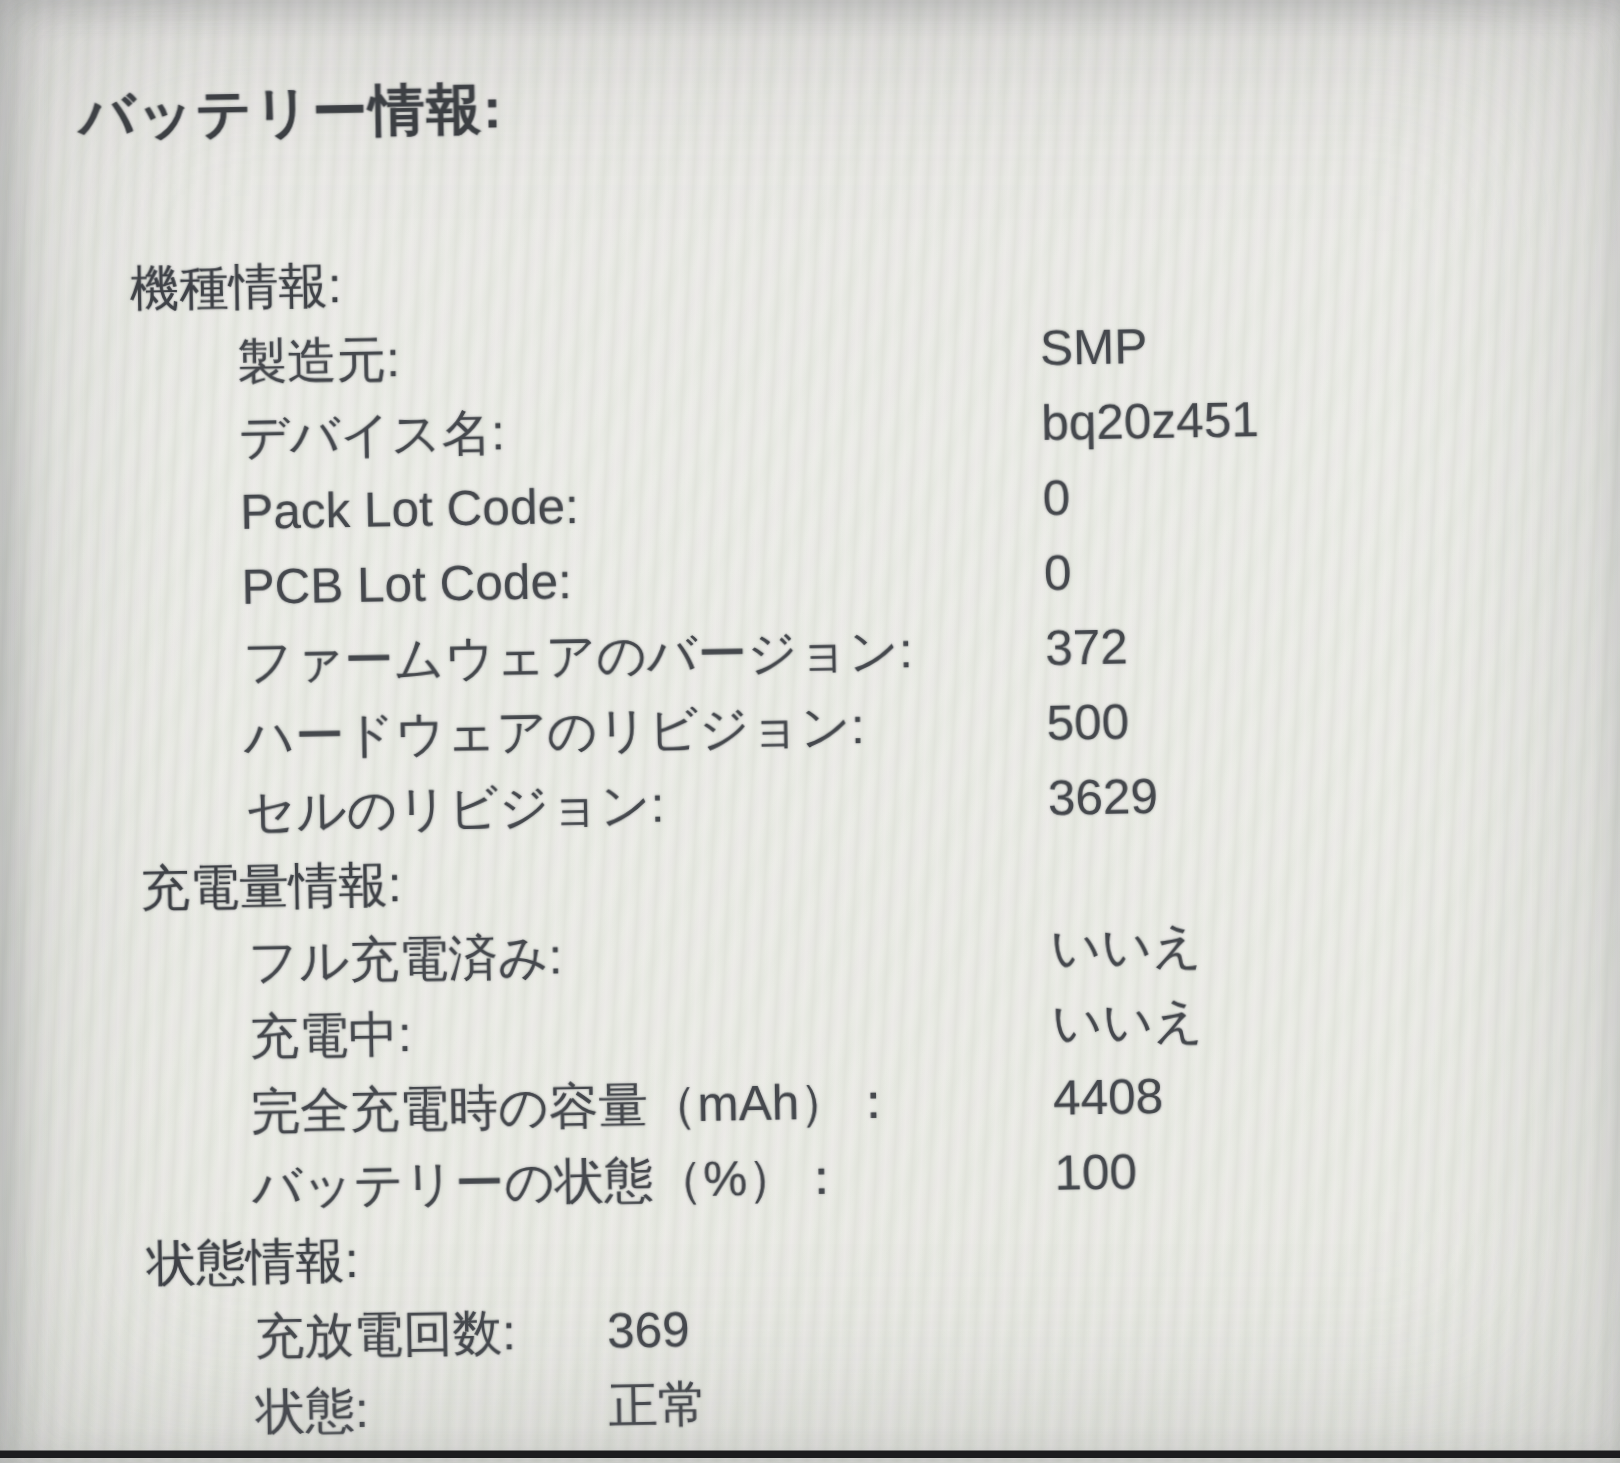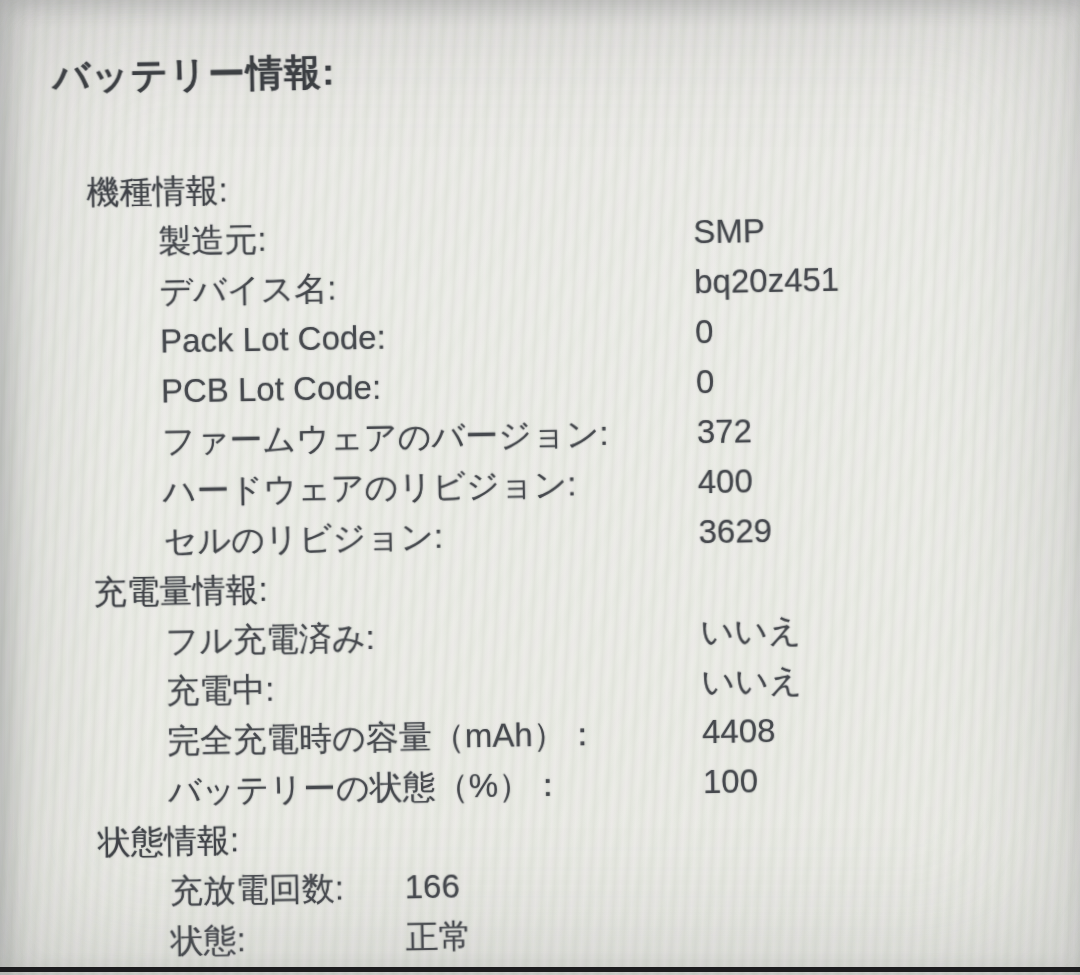--- a/index.html
+++ b/index.html
@@ -76,21 +76,21 @@
     <div class="row">
       <span class="lbl">PCB Lot Code:</span>
       <span class="val">0</span>
     </div>
     <div class="row">
       <span class="lbl">ファームウェアのバージョン:</span>
       <span class="val">372</span>
     </div>
     <div class="row">
       <span class="lbl">ハードウェアのリビジョン:</span>
-      <span class="val">400</span>
+      <span class="val">500</span>
     </div>
     <div class="row">
       <span class="lbl">セルのリビジョン:</span>
       <span class="val">3629</span>
     </div>
 
     <div class="row">
       <span class="sec-header">充電量情報:</span>
     </div>
     <div class="row">
@@ -108,21 +108,21 @@
     <div class="row">
       <span class="lbl">バッテリーの状態（%）：</span>
       <span class="val">100</span>
     </div>
 
     <div class="row">
       <span class="sec-header">状態情報:</span>
     </div>
     <div class="row">
       <span class="lbl">充放電回数:</span>
-      <span class="val-status">166</span>
+      <span class="val-status">369</span>
     </div>
     <div class="row">
       <span class="lbl">状態:</span>
       <span class="val-status">正常</span>
     </div>
 
   </div>
 </div>
 
 <div class="vignette"></div>

